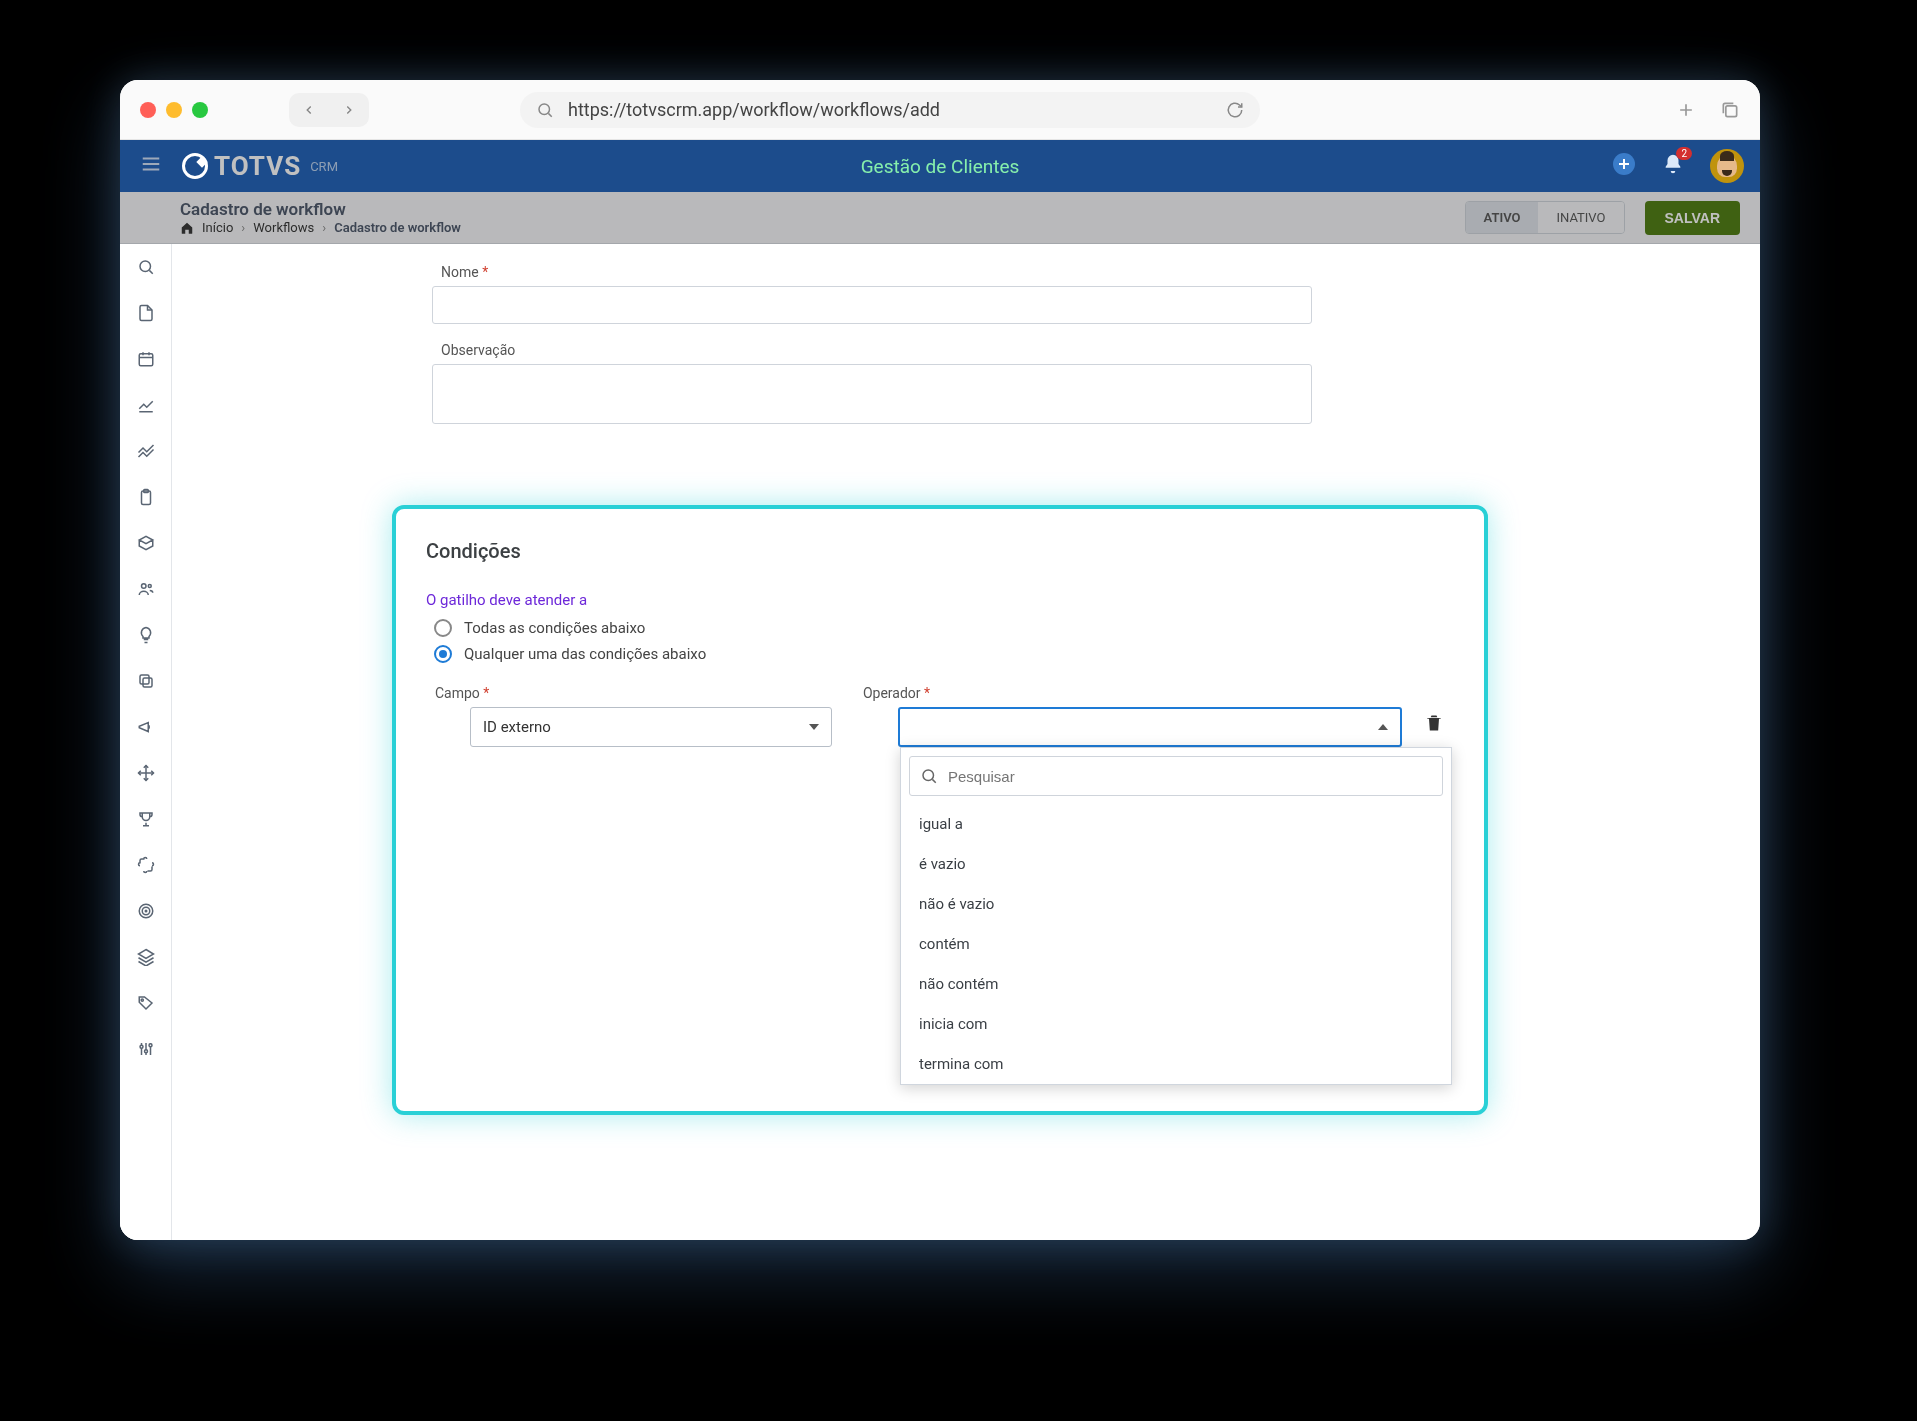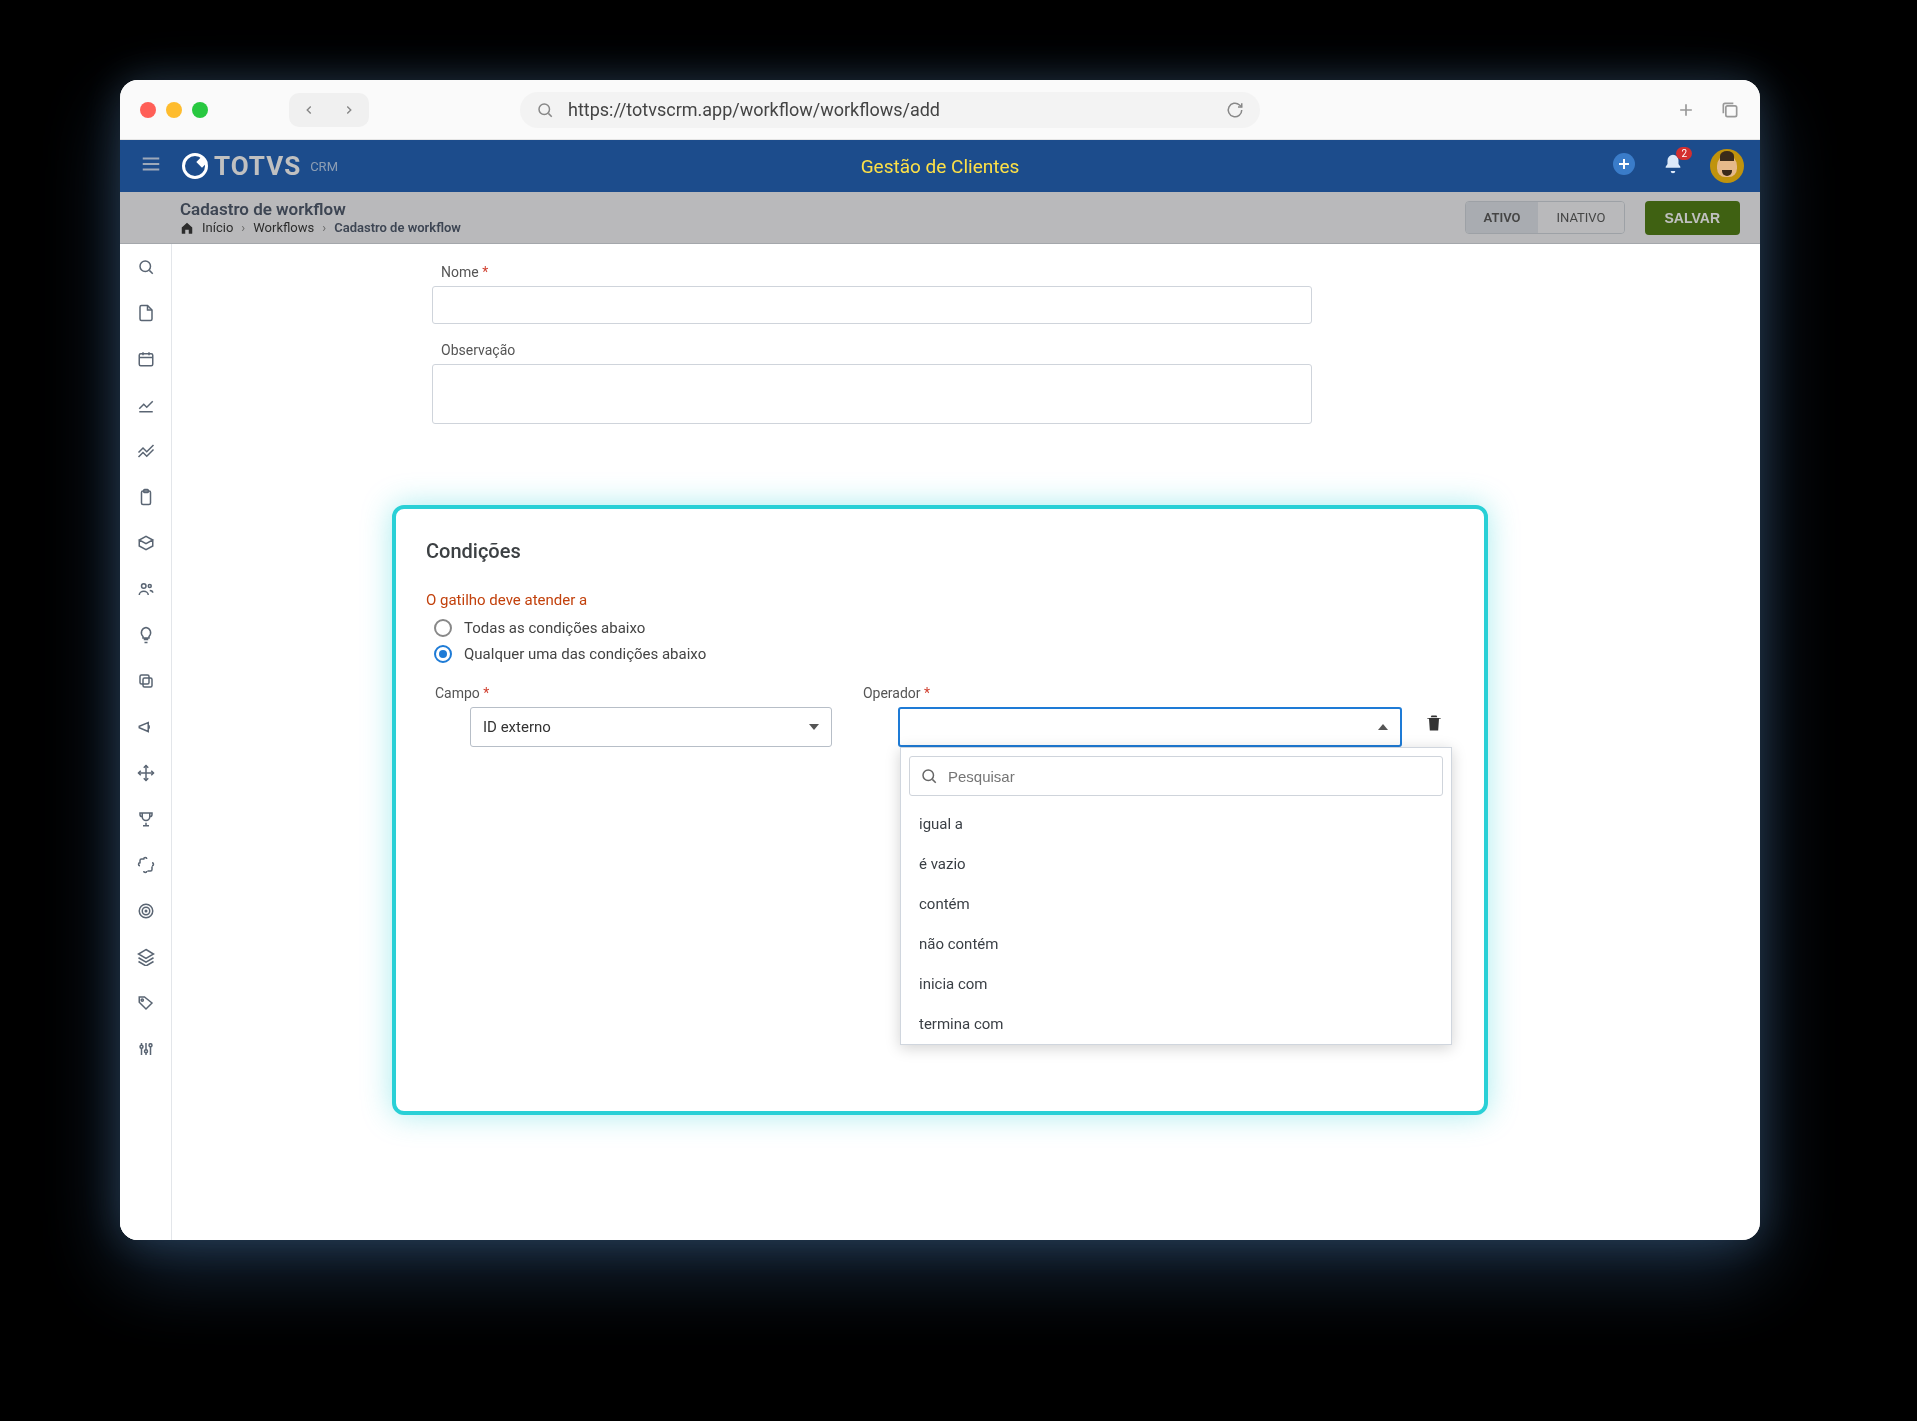--- a/index.html
+++ b/index.html
@@ -54,21 +54,21 @@
     padding: 0 16px;
     color: #fff;
     gap: 10px;
   }
   .hamburger { color: #cfe0f5; cursor: pointer; width: 30px; text-align: center; }
   .brand { display: flex; align-items: center; gap: 6px; margin-left: 6px; }
   .brand-logo { width: 26px; height: 26px; border: 3px solid #fff; border-radius: 50%; position: relative; }
   .brand-logo::after { content: ""; position: absolute; width: 8px; height: 8px; background: #fff; top: 2px; right: -1px; transform: rotate(45deg); }
   .brand-text { font-size: 26px; font-weight: 700; letter-spacing: 1px; }
   .brand-sub { font-size: 13px; color: #b8cfed; margin-left: 3px; }
-  .app-title { position: absolute; left: 50%; transform: translateX(-50%); font-size: 19px; color: #fde047; }
+  .app-title { position: absolute; left: 50%; transform: translateX(-50%); font-size: 19px; color: #86efac; }
   .hdr-right { margin-left: auto; display: flex; align-items: center; gap: 26px; }
   .hdr-icon { color: #dce9f9; position: relative; cursor: pointer; }
   .badge-n { position: absolute; top: -6px; right: -8px; background: #d32f2f; color: #fff; font-size: 10px; border-radius: 8px; padding: 1px 5px; }
   .avatar { width: 34px; height: 34px; border-radius: 50%; background: #ffc107; display: flex; align-items: center; justify-content: center; overflow: hidden; }
   .avatar-face { width: 20px; height: 22px; background: #e6b98a; border-radius: 50% 50% 40% 40%; position: relative; }
   .avatar-face::after { content: ""; position: absolute; left: 3px; top: -4px; width: 14px; height: 10px; background: #3a2a1a; border-radius: 50% 50% 0 0; }
   .avatar-face::before { content: ""; position: absolute; left: 5px; bottom: 1px; width: 10px; height: 6px; background: #3a2a1a; border-radius: 0 0 6px 6px; }
 
   
   .subhdr {
@@ -121,21 +121,21 @@
     top: 425px;
     width: 1096px;
     border: 4px solid #29d0d6;
     border-radius: 12px;
     background: #fff;
     box-shadow: 0 0 30px rgba(41,208,214,0.4);
     padding: 30px 30px 10px 30px;
     min-height: 610px;
   }
   .modal h3 { font-size: 20px; color: #3c4043; font-weight: 500; margin-bottom: 28px; }
-  .modal .hint { font-size: 15px; color: #c2410c; margin-bottom: 10px; }
+  .modal .hint { font-size: 15px; color: #6d28d9; margin-bottom: 10px; }
   .radio-row { display: flex; align-items: center; gap: 12px; margin-bottom: 8px; font-size: 15px; color: #444; cursor: pointer; margin-left: 8px; }
   .radio { width: 18px; height: 18px; border-radius: 50%; border: 2px solid #888; position: relative; flex-shrink: 0; }
   .radio.checked { border-color: #1e7bd6; }
   .radio.checked::after { content: ""; position: absolute; inset: 3px; background: #1e7bd6; border-radius: 50%; }
   
   .fields-row { display: flex; gap: 22px; margin-top: 22px; align-items: flex-start; }
   .field-col { flex: 1; }
   .select-box {
     height: 40px; border: 1px solid #b7bec7; border-radius: 3px; background: #fff;
     display: flex; align-items: center; padding: 0 12px; justify-content: space-between;
@@ -422,20 +422,21 @@
     <div class="dropdown">
       <div class="dd-search">
         <svg width="18" height="18" viewBox="0 0 24 24" fill="none" stroke="#666" stroke-width="2">
             <circle cx="11" cy="11" r="7"></circle>
             <line x1="21" y1="21" x2="16.5" y2="16.5"></line>
           </svg>
         <input placeholder="Pesquisar" style="">
       </div>
       <div class="dd-opt">igual a</div>
       <div class="dd-opt">é vazio</div>
+      <div class="dd-opt">não é vazio</div>
       <div class="dd-opt">contém</div>
       <div class="dd-opt">não contém</div>
       <div class="dd-opt">inicia com</div>
       <div class="dd-opt">termina com</div>
     </div>
   </div>
 
 </div>
 
 </body></html>

